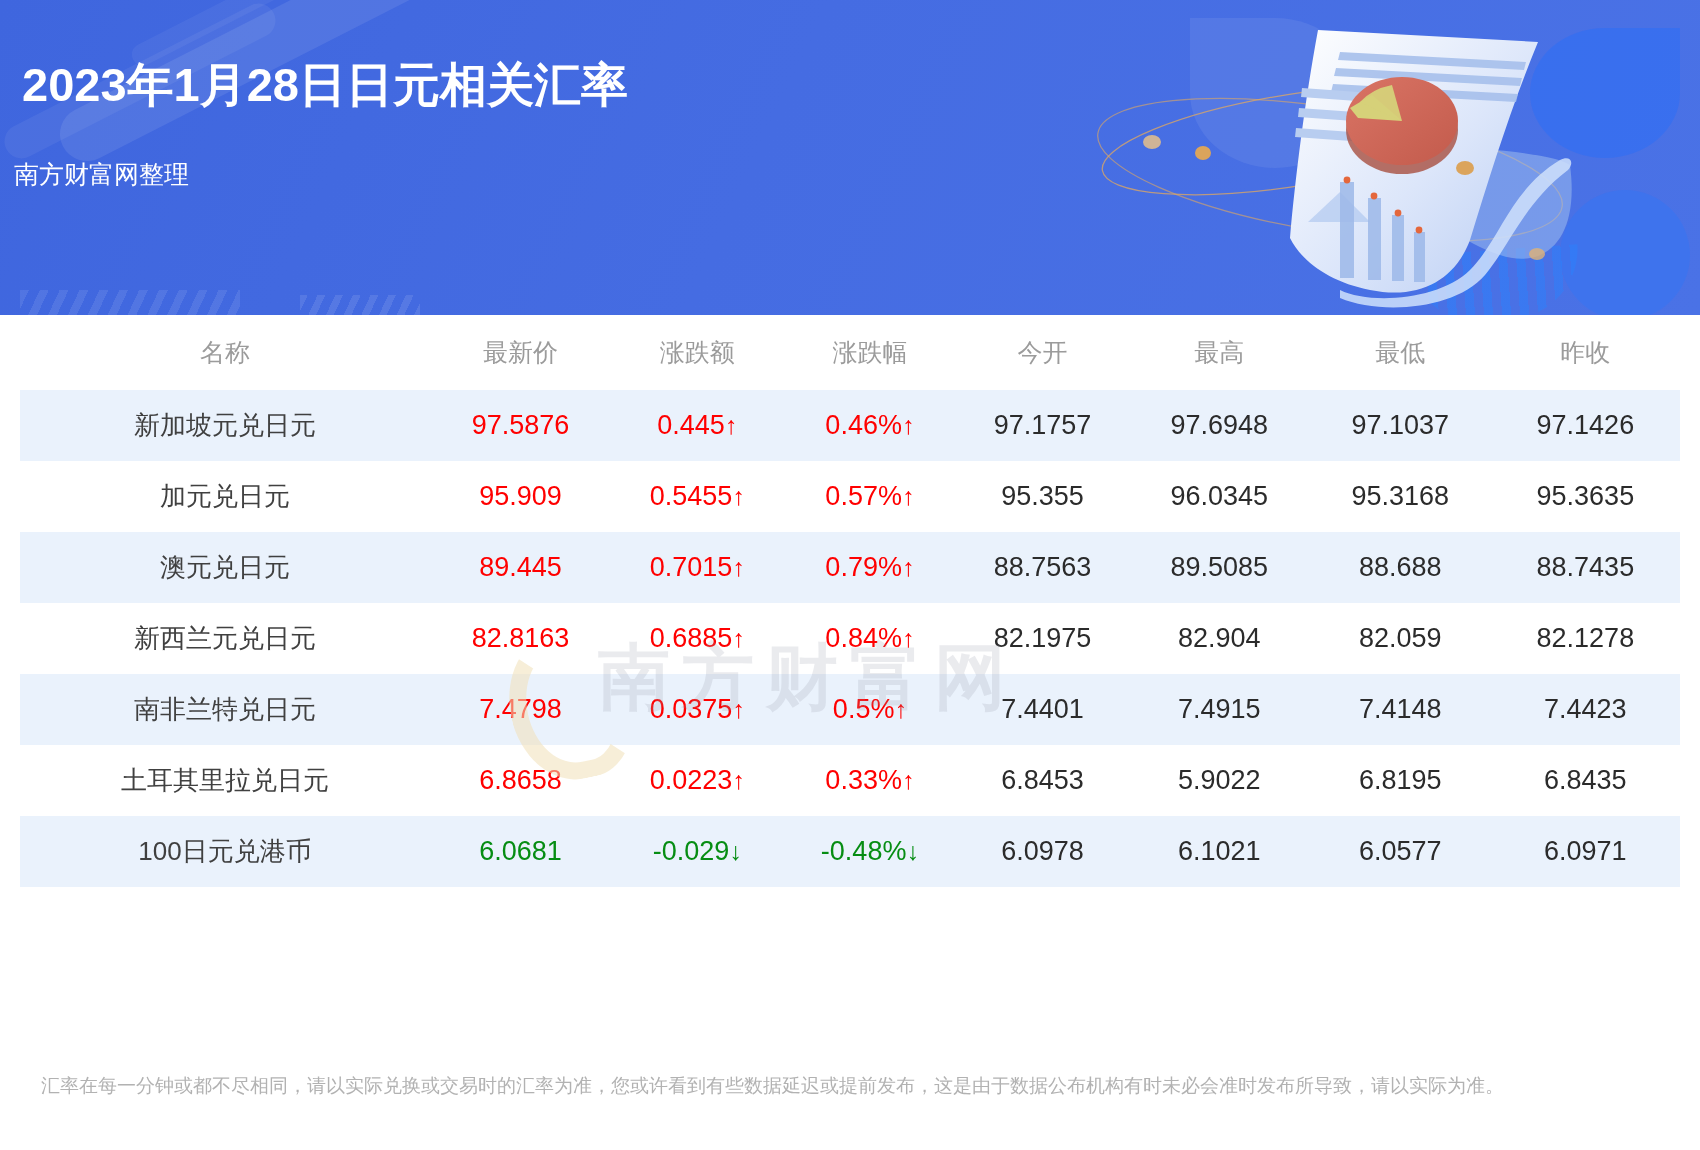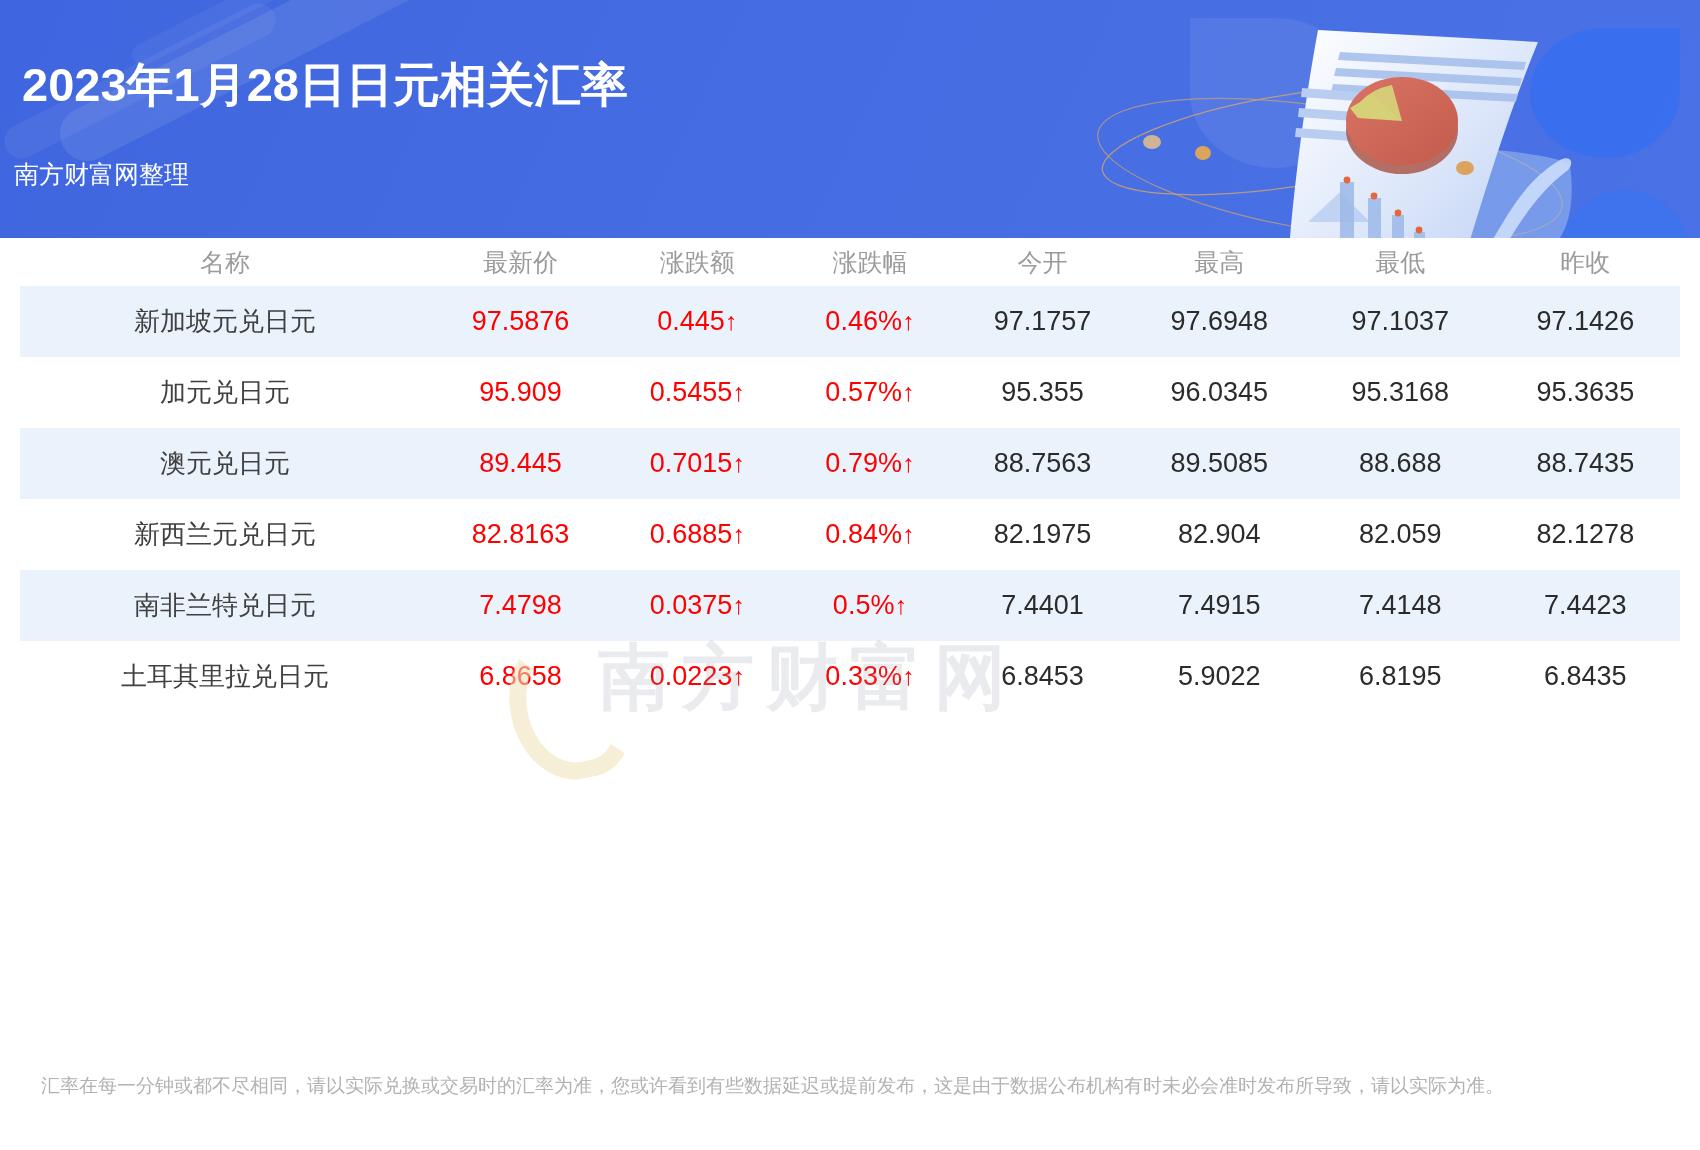--- a/index.html
+++ b/index.html
@@ -8,21 +8,21 @@
     font-family:"Liberation Sans","DejaVu Sans",sans-serif;
     background:#ffffff;
     overflow:hidden;
     position:relative;
   }
 
   
   .banner{
     position:relative;
     width:1700px;
-    height:238px;
+    height:315px;
     background:linear-gradient(115deg,#3f66de 0%,#456ce2 45%,#4a72e6 100%);
     overflow:hidden;
   }
   .banner-deco{position:absolute;pointer-events:none;}
   .streak{
     position:absolute;
     background:rgba(255,255,255,.085);
     border-radius:60px;
     transform:rotate(-27deg);
   }
@@ -67,21 +67,21 @@
 
   
   .table-wrap{
     position:relative;
     width:1700px;
     padding:0 20px;
   }
   table{width:100%;border-collapse:collapse;table-layout:fixed;}
   th{
     font-size:25px;font-weight:normal;color:#9b9b9b;
-    height:48px;vertical-align:middle;text-align:center;
+    height:75px;vertical-align:middle;text-align:center;
   }
   td{
     font-size:27px;height:71px;vertical-align:middle;text-align:center;
     color:#2b2b2b;white-space:nowrap;
   }
   tbody tr:nth-child(odd){background:#eaf2fc;}
   tbody tr:nth-child(even){background:#ffffff;}
   td.name{font-size:26px;color:#404040;}
   .up{color:#ff0000;}
   .down{color:#068d13;}
@@ -297,20 +297,30 @@
         <tr>
           <td class="name">土耳其里拉兑日元</td>
           <td class="up">6.8658</td>
           <td class="up"><span>0.0223</span><span class="arrow">↑</span></td>
           <td class="up"><span>0.33%</span><span class="arrow">↑</span></td>
           <td>6.8453</td>
           <td>5.9022</td>
           <td>6.8195</td>
           <td>6.8435</td>
         </tr>
+        <tr>
+          <td class="name">100日元兑港币</td>
+          <td class="down">6.0681</td>
+          <td class="down"><span>-0.029</span><span class="arrow">↓</span></td>
+          <td class="down"><span>-0.48%</span><span class="arrow">↓</span></td>
+          <td>6.0978</td>
+          <td>6.1021</td>
+          <td>6.0577</td>
+          <td>6.0971</td>
+        </tr>
       </tbody>
   </table>
 </div>
 
 <div class="watermark">
   <div class="wm-swoosh"></div>
   <div class="wm-cn">南方财富网</div>
 </div>
 
 <div class="footer">汇率在每一分钟或都不尽相同，请以实际兑换或交易时的汇率为准，您或许看到有些数据延迟或提前发布，这是由于数据公布机构有时未必会准时发布所导致，请以实际为准。</div>

